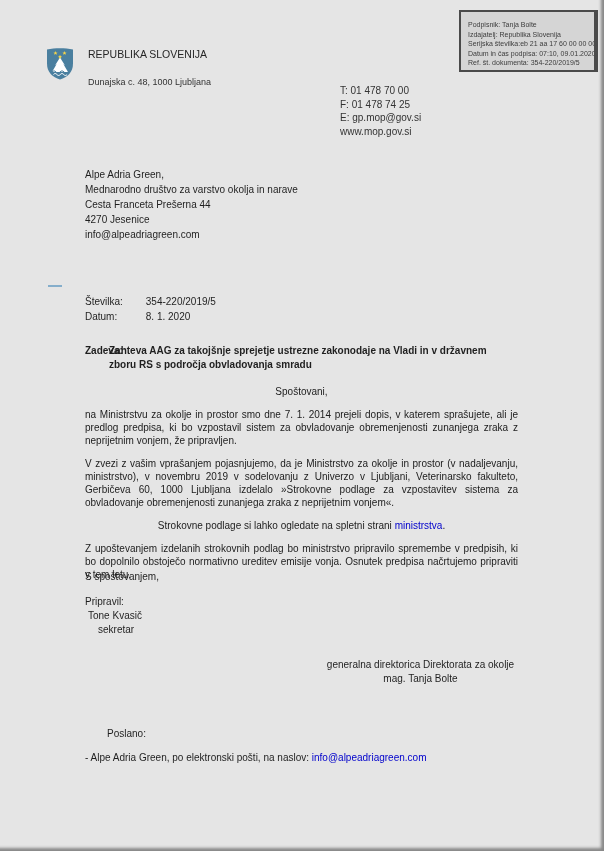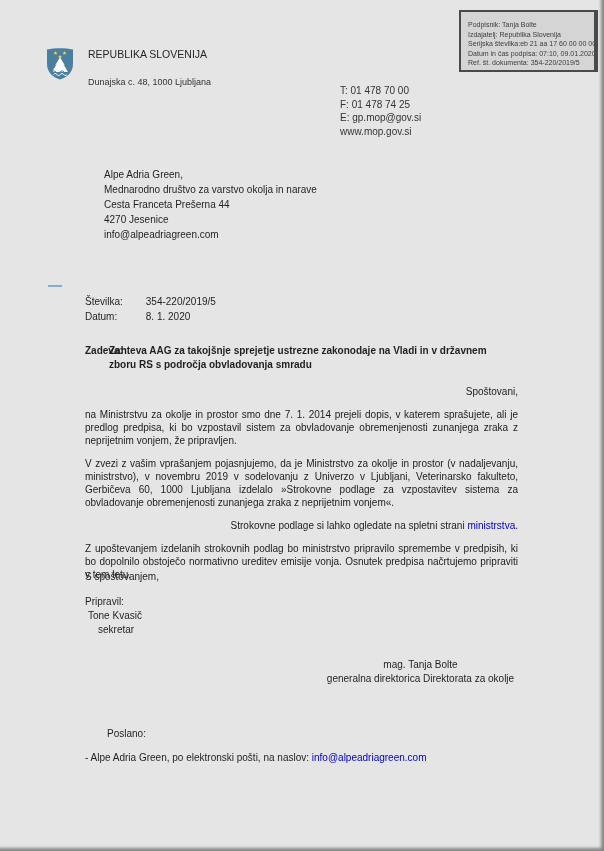--- a/index.html
+++ b/index.html
@@ -36,40 +36,40 @@
   
   .logo { position: absolute; left: 45px; top: 46px; width: 30px; height: 35px; }
   .hdr-country { position: absolute; left: 88px; top: 48px; font-size: 10.5px; color: #262626; }
   .hdr-ministry { position: absolute; left: 88px; top: 61px; font-size: 11px; font-weight: bold; color: #1a1a1a; }
   .hdr-address { position: absolute; left: 88px; top: 77px; font-size: 9px; color: #333; }
   .hdr-contact { position: absolute; left: 340px; top: 84px; font-size: 10px; color: #333; }
   .hdr-contact div { line-height: 13.5px; }
 
   
   .recipient { position: absolute; left: 85px; top: 167px; width: 255px; font-size: 10px; }
-  .recipient div { line-height: 15px; margin-left: 19px; }
+  .recipient div { line-height: 15px; }
 
   
   .fold-mark { position: absolute; left: 48px; top: 285px; width: 14px; border-top: 2px solid #85aecb; }
 
   
   .ref-row { position: absolute; left: 85px; font-size: 10px; }
   .ref-row .ref-label { display: inline-block; width: 58px; }
   .row-number { top: 296px; }
   .row-date { top: 311px; }
 
   
   .subject { position: absolute; left: 85px; top: 344px; width: 450px; font-size: 10px; font-weight: bold; line-height: 14px; }
   .subject .subj-label { position: absolute; left: 0; top: 0; }
   .subject .subj-text { display: block; margin-left: 24px; width: 392px; }
 
   
   .body-text { position: absolute; left: 85px; top: 385px; width: 433px; font-size: 10px; line-height: 13px; color: #1c1c1c; }
   .body-text p { margin-bottom: 10px; text-align: justify; }
-  .body-text p.no-justify { text-align: right; }
+  .body-text p.no-justify { text-align: center; }
   a.doc-link { color: #0000cc; cursor: pointer; }
 
   .closing { position: absolute; left: 85px; top: 571px; font-size: 10px; }
 
   .prepared { position: absolute; left: 85px; top: 595px; font-size: 10px; line-height: 14px; }
   .prepared .prep-name { padding-left: 3px; }
   .prepared .prep-title { padding-left: 13px; }
 
   .signatory { position: absolute; left: 278px; top: 658px; width: 285px; text-align: center; font-size: 10px; line-height: 14px; }
 
@@ -145,22 +145,22 @@
 
   <div class="closing">S spoštovanjem,</div>
 
   <div class="prepared">
     <div>Pripravil:</div>
     <div class="prep-name">Tone Kvasič</div>
     <div class="prep-title">sekretar</div>
   </div>
 
   <div class="signatory">
+    <div>generalna direktorica Direktorata za okolje</div>
     <div>mag. Tanja Bolte</div>
-    <div>generalna direktorica Direktorata za okolje</div>
   </div>
 
   <div class="sent">Poslano:</div>
   <div class="sent-line">
     <span>- Alpe Adria Green, po elektronski pošti, na naslov: </span><a class="doc-link">info@alpeadriagreen.com</a>
   </div>
 
 </div>
 
 </body></html>

